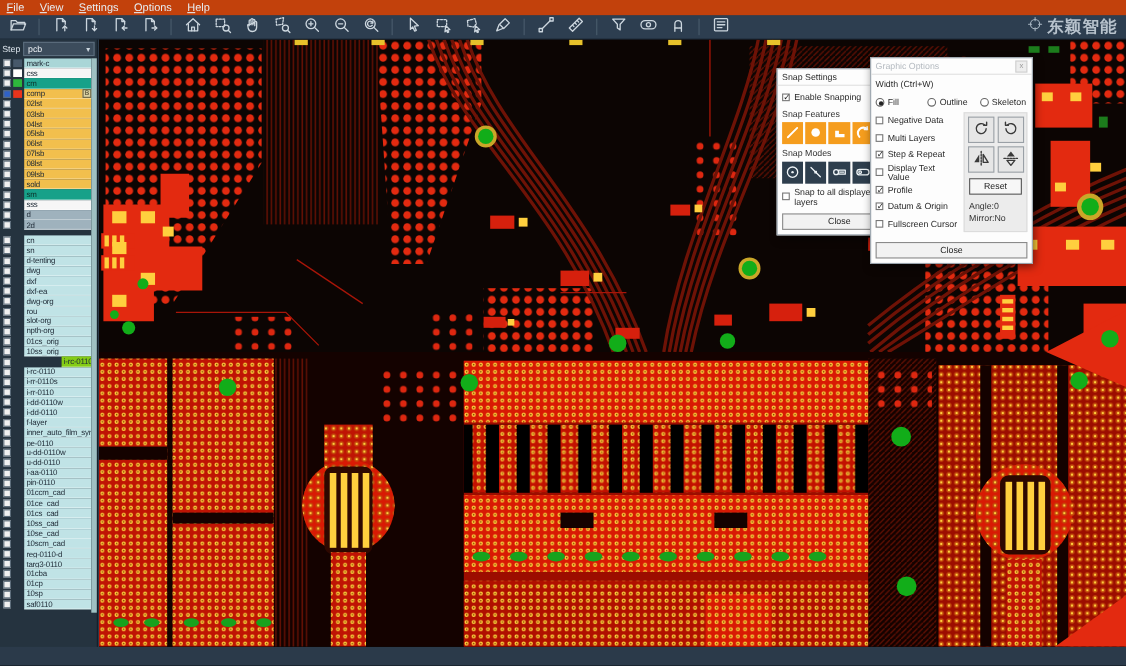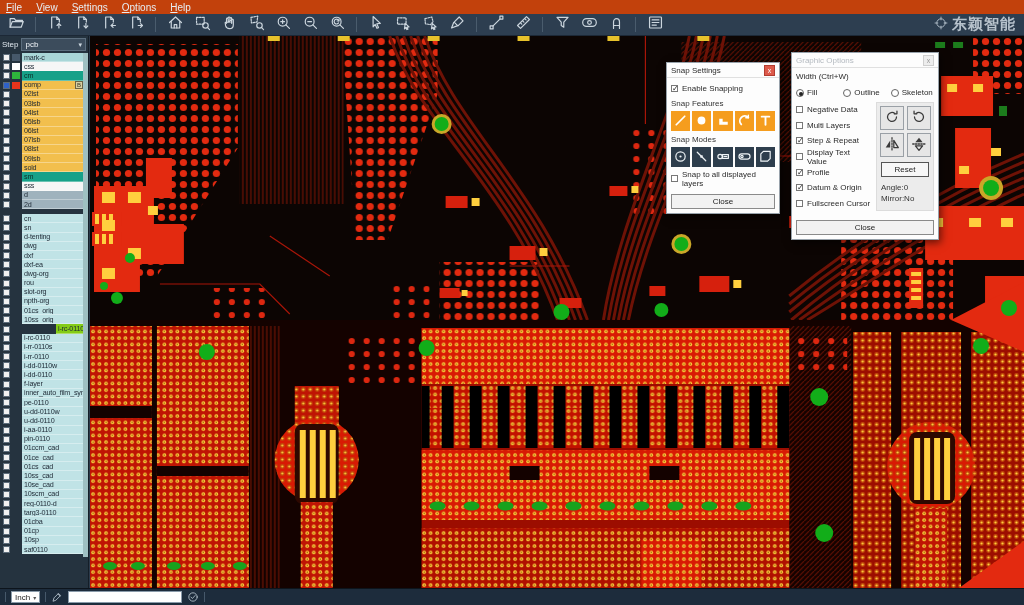--- a/index.html
+++ b/index.html
@@ -787,21 +787,21 @@
           <circle cx="472" cy="276" r="8"></circle>
         <circle cx="572" cy="274" r="7"></circle>
           <circle cx="730" cy="361" r="9"></circle>
           <circle cx="735" cy="497" r="9"></circle>
         <circle cx="892" cy="310" r="8"></circle>
           <circle cx="920" cy="272" r="8"></circle>
       </g>
     </svg>
   </div>
 
-  <div class="dlg" id="dlg-snap" style="left:666px;top:62px;width:114px;">
+  <div class="dlg" id="dlg-snap" style="left:706px;top:62px;width:114px;">
     <div class="dlg-title">
       <span>Snap Settings</span>
       <span class="dlg-close close-red">x</span>
     </div>
     <div class="dbody">
       <div class="chk-row">
         <span class="cb7 on"></span>
         <span>Enable Snapping</span>
       </div>
       <div class="sec-label">Snap Features</div>
@@ -957,36 +957,14 @@
             </div>
           <div class="reset-btn">Reset</div>
           <div class="g-stat">Angle:0</div>
           <div class="g-stat">Mirror:No</div>
         </div>
       </div>
     </div>
     <div class="dlg-btn">Close</div>
   </div>
 
-  <div class="bottombar">
-    <span class="bsep"></span>
-    <div class="unit-box">
-      <span>Inch</span>
-      <span class="chev">▾</span>
-    </div>
-    <span class="bsep"></span>
-    <span class="bicon">
-        <svg viewBox="0 0 20 20" class="ic">
-          <path d="M3.5 16.5l1.5-5 7.5-7.5 3.5 3.5-7.5 7.5z"></path>
-          <path d="M11.5 5l3.5 3.5"></path>
-        </svg>
-      </span>
-    <input class="cmd-input" value="" style="">
-    <span class="bicon">
-        <svg viewBox="0 0 20 20" class="ic">
-          <circle cx="10" cy="10" r="7"></circle>
-          <path d="M6.5 10l2.5 2.5 4.5-5"></path>
-        </svg>
-      </span>
-    <span class="bsep"></span>
-  </div>
 
 </div>
 
 </body></html>

